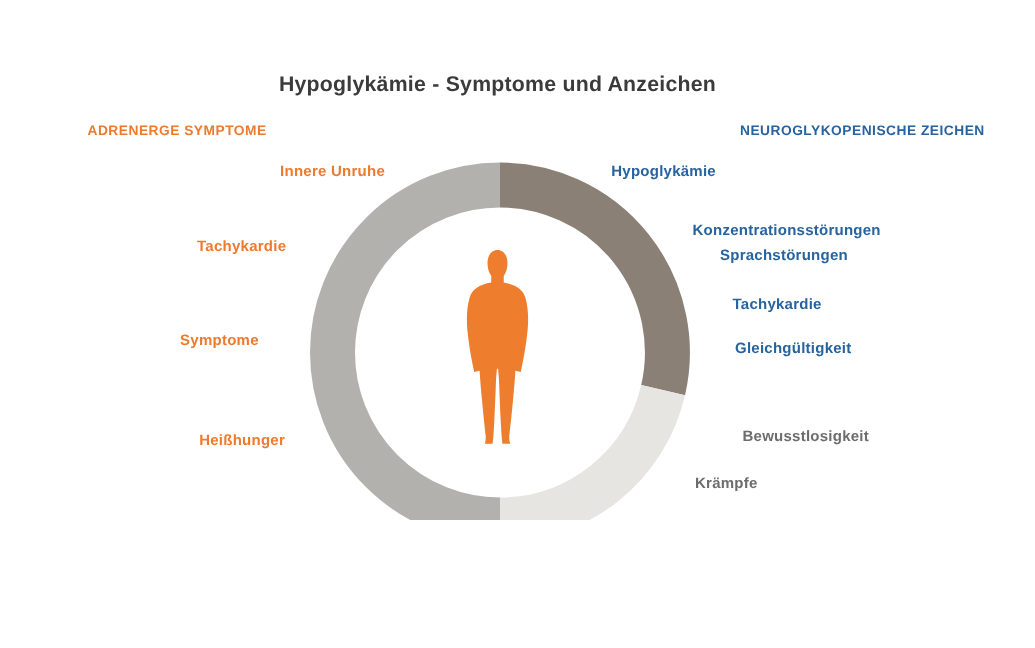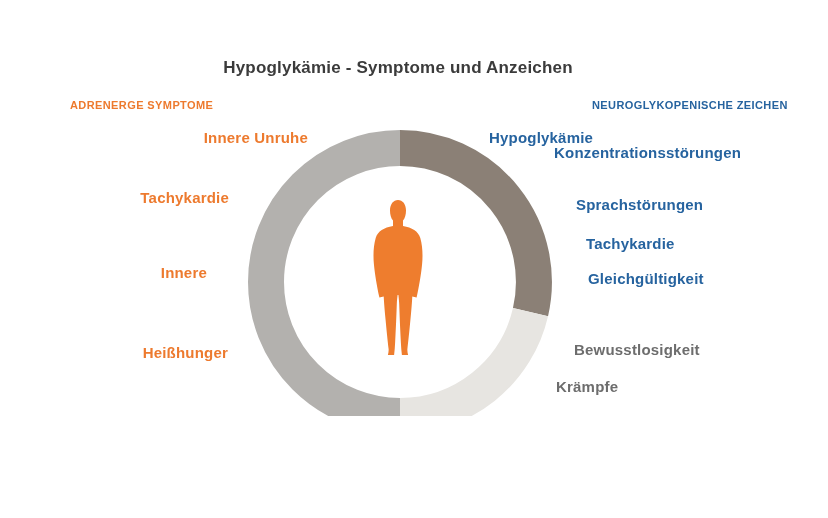--- a/index.html
+++ b/index.html
@@ -19,21 +19,21 @@
   }
   .grp-header{
     position:absolute;
     transform:translateY(-50%);
     font-size:11px;font-weight:700;letter-spacing:.4px;
     white-space:nowrap;
   }
   .lbl{
     position:absolute;
     transform:translateY(-50%);
-    font-size:15px;font-weight:700;letter-spacing:.2px;
+    font-size:12px;font-weight:700;letter-spacing:.2px;
     white-space:nowrap;
   }
   svg.ring{position:absolute;left:0;top:0;}
 </style>
 </head>
 <body>
 
 <div class="canvas">
 
   <svg class="ring" width="828" height="518" viewBox="0 0 828 518">
@@ -74,26 +74,26 @@
     </g>
   </svg>
 
   <div class="title" style="color: rgb(59, 59, 59);">Hypoglykämie - Symptome und Anzeichen</div>
 
   <div class="grp-header o-col" style="left: 70px; top: 105px; color: rgb(237, 122, 46);">ADRENERGE SYMPTOME</div>
   <div class="grp-header b-col" style="left: 592px; top: 105px; color: rgb(38, 99, 159);">NEUROGLYKOPENISCHE ZEICHEN</div>
 
   <div class="lbl o-col" style="right: 520px; top: 137px; color: rgb(237, 122, 46);">Innere Unruhe</div>
   <div class="lbl o-col" style="right: 599px; top: 197px; color: rgb(237, 122, 46);">Tachykardie</div>
-  <div class="lbl o-col" style="right: 621px; top: 272px; color: rgb(237, 122, 46);">Innere</div>
+  <div class="lbl o-col" style="right: 621px; top: 272px; color: rgb(237, 122, 46);">Symptome</div>
   <div class="lbl o-col" style="right: 600px; top: 352px; color: rgb(237, 122, 46);">Heißhunger</div>
   <div class="lbl o-col" style="right: 533px; top: 422px; color: rgb(237, 122, 46);">Schwitzen</div>
 
   <div class="lbl b-col" style="left: 489px; top: 137px; color: rgb(38, 99, 159);">Hypoglykämie</div>
-  <div class="lbl b-col" style="left: 554px; top: 152px; color: rgb(38, 99, 159);">Konzentrationsstörungen</div>
+  <div class="lbl b-col" style="left: 554px; top: 184px; color: rgb(38, 99, 159);">Konzentrationsstörungen</div>
   <div class="lbl b-col" style="left: 576px; top: 204px; color: rgb(38, 99, 159);">Sprachstörungen</div>
   <div class="lbl b-col" style="left: 586px; top: 243px; color: rgb(38, 99, 159);">Tachykardie</div>
   <div class="lbl b-col" style="left: 588px; top: 278px; color: rgb(38, 99, 159);">Gleichgültigkeit</div>
 
-  <div class="lbl g-col" style="left: 574px; top: 349px; color: rgb(109, 109, 109);">Bewusstlosigkeit</div>
+  <div class="lbl g-col" style="left: 594px; top: 349px; color: rgb(109, 109, 109);">Bewusstlosigkeit</div>
   <div class="lbl g-col" style="left: 556px; top: 386px; color: rgb(109, 109, 109);">Krämpfe</div>
 
 </div>
 
 </body></html>

